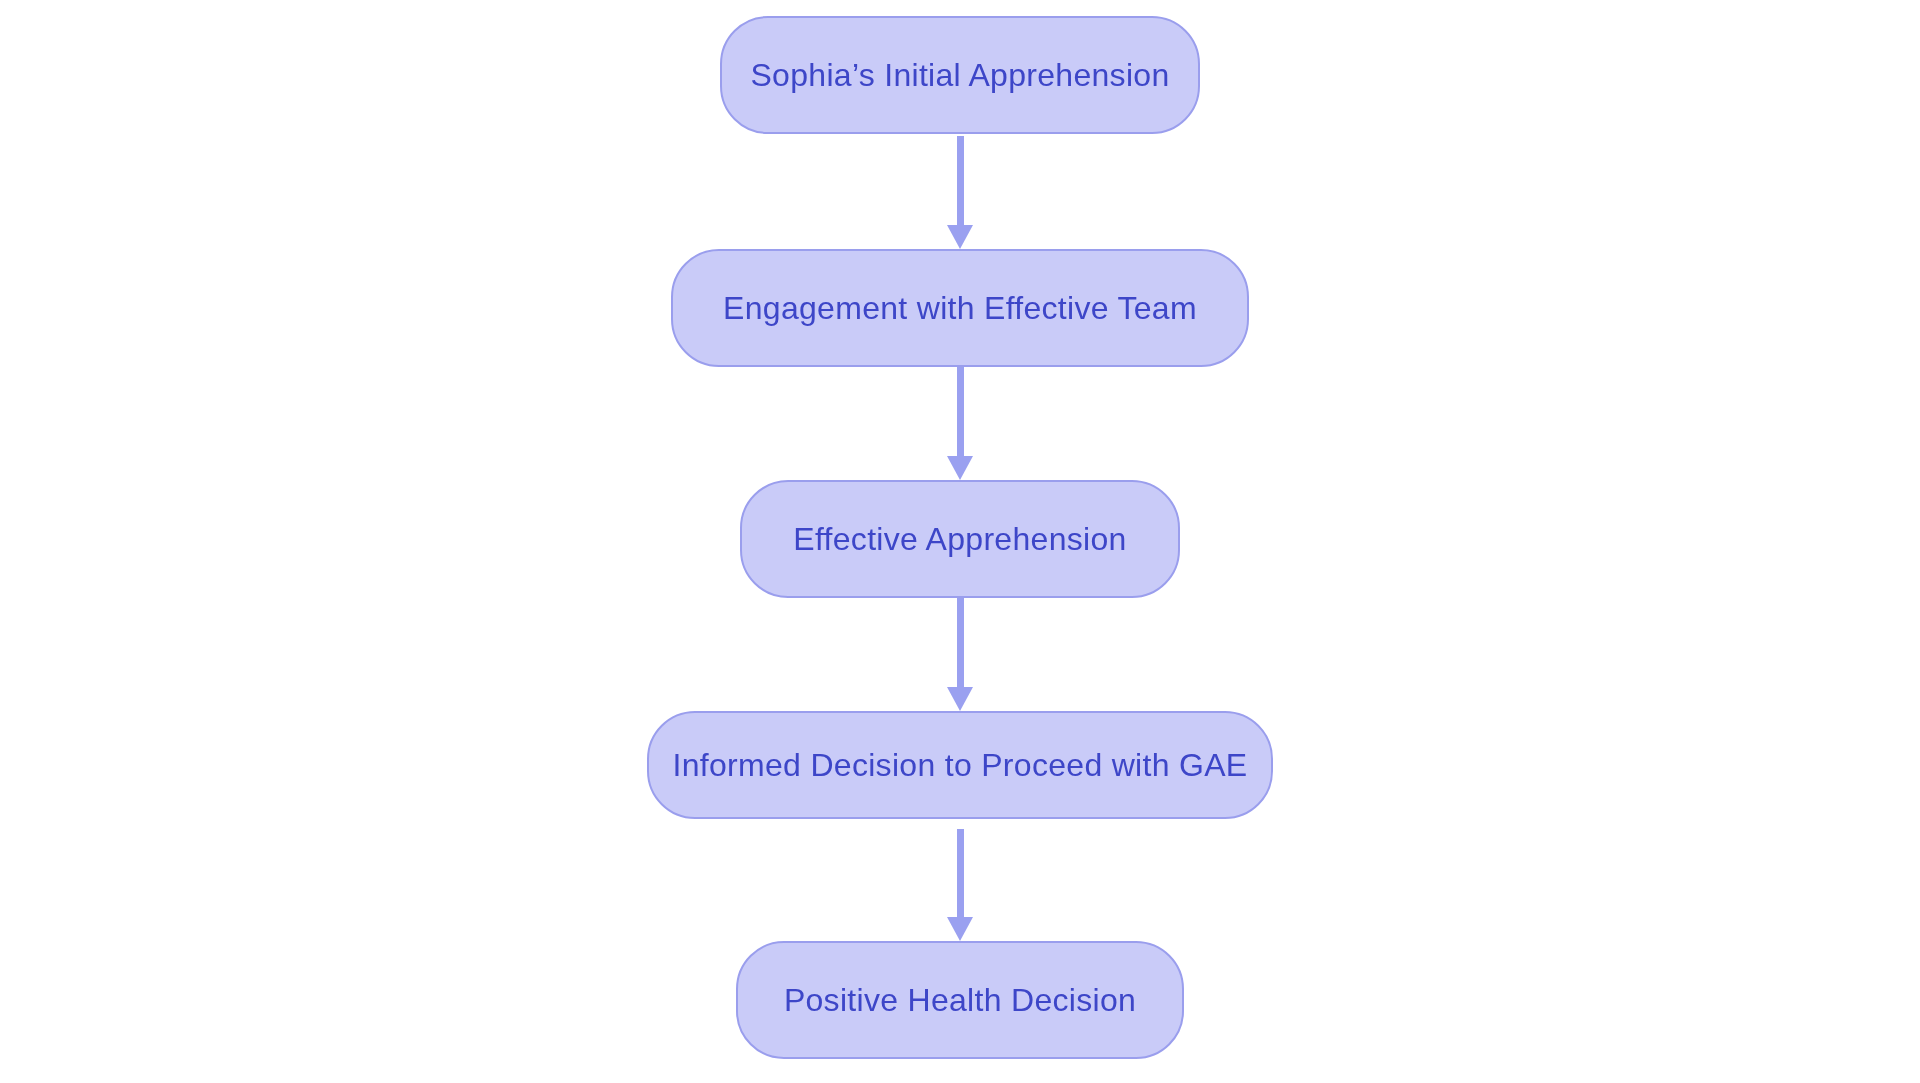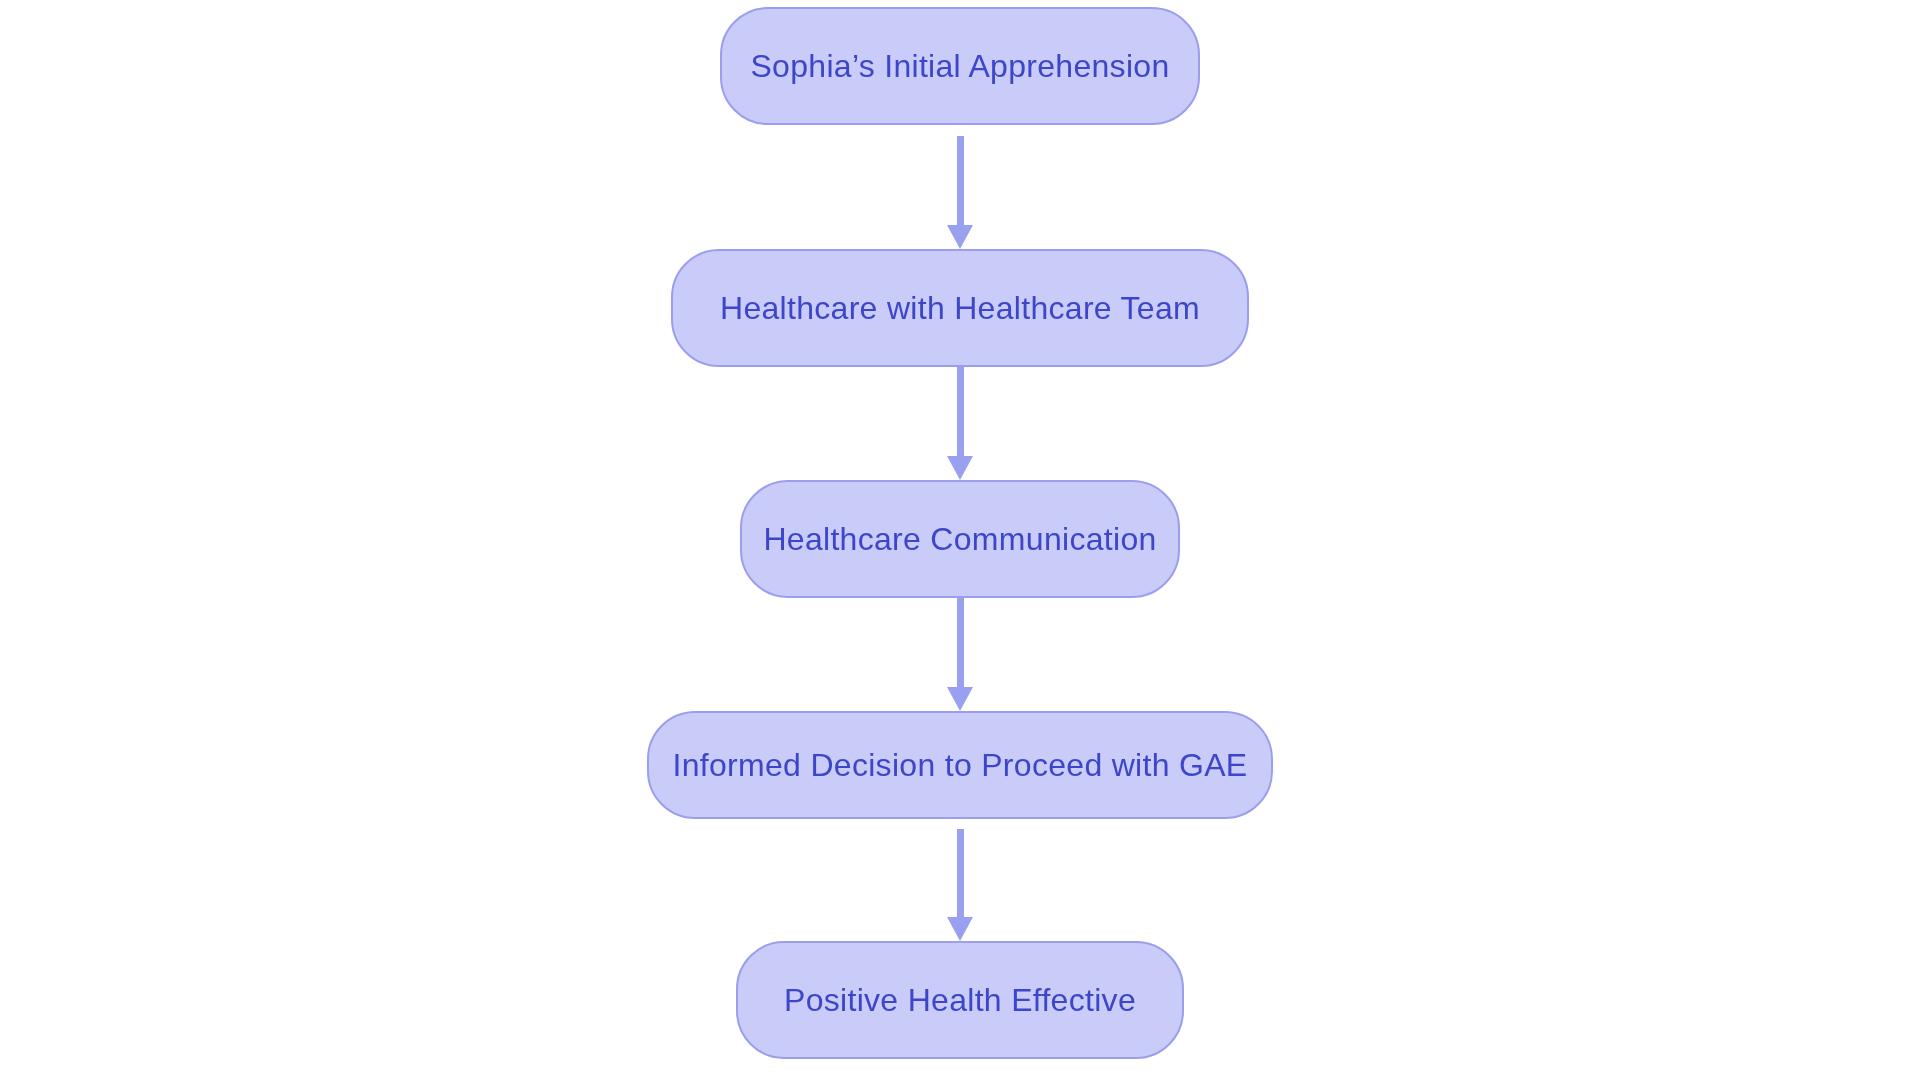--- a/index.html
+++ b/index.html
@@ -23,21 +23,21 @@
     border-radius: 48px;
     display: flex;
     align-items: center;
     justify-content: center;
     text-align: center;
     color: var(--node_text, #3d46c8);
     font-size: 32px;
     line-height: 1.2;
     letter-spacing: 0.3px;
   }
-  .node-1 { left: 720px; top: 7px;  width: 480px; height: 118px; }
+  .node-1 { left: 720px; top: 16px;  width: 480px; height: 118px; }
   .node-2 { left: 671px; top: 249px; width: 578px; height: 118px; }
   .node-3 { left: 740px; top: 480px; width: 440px; height: 118px; }
   .node-4 { left: 647px; top: 711px; width: 626px; height: 108px; }
   .node-5 { left: 736px; top: 941px; width: 448px; height: 118px; }
 
   .arrow {
     position: absolute;
     left: 947px;           
     width: 26px;
     display: flex;
@@ -69,43 +69,43 @@
   <div class="node node-1">
     <span>Sophia’s Initial Apprehension</span>
   </div>
 
   <div class="arrow arrow-1">
     <div class="shaft"></div>
     <div class="head"></div>
   </div>
 
   <div class="node node-2">
-    <span>Healthcare with Healthcare Team</span>
+    <span>Engagement with Effective Team</span>
   </div>
 
   <div class="arrow arrow-2">
     <div class="shaft"></div>
     <div class="head"></div>
   </div>
 
   <div class="node node-3">
-    <span>Healthcare Communication</span>
+    <span>Effective Apprehension</span>
   </div>
 
   <div class="arrow arrow-3">
     <div class="shaft"></div>
     <div class="head"></div>
   </div>
 
   <div class="node node-4">
     <span>Informed Decision to Proceed with GAE</span>
   </div>
 
   <div class="arrow arrow-4">
     <div class="shaft"></div>
     <div class="head"></div>
   </div>
 
   <div class="node node-5">
-    <span>Positive Health Effective</span>
+    <span>Positive Health Decision</span>
   </div>
 
 </div>
 
 </body></html>

